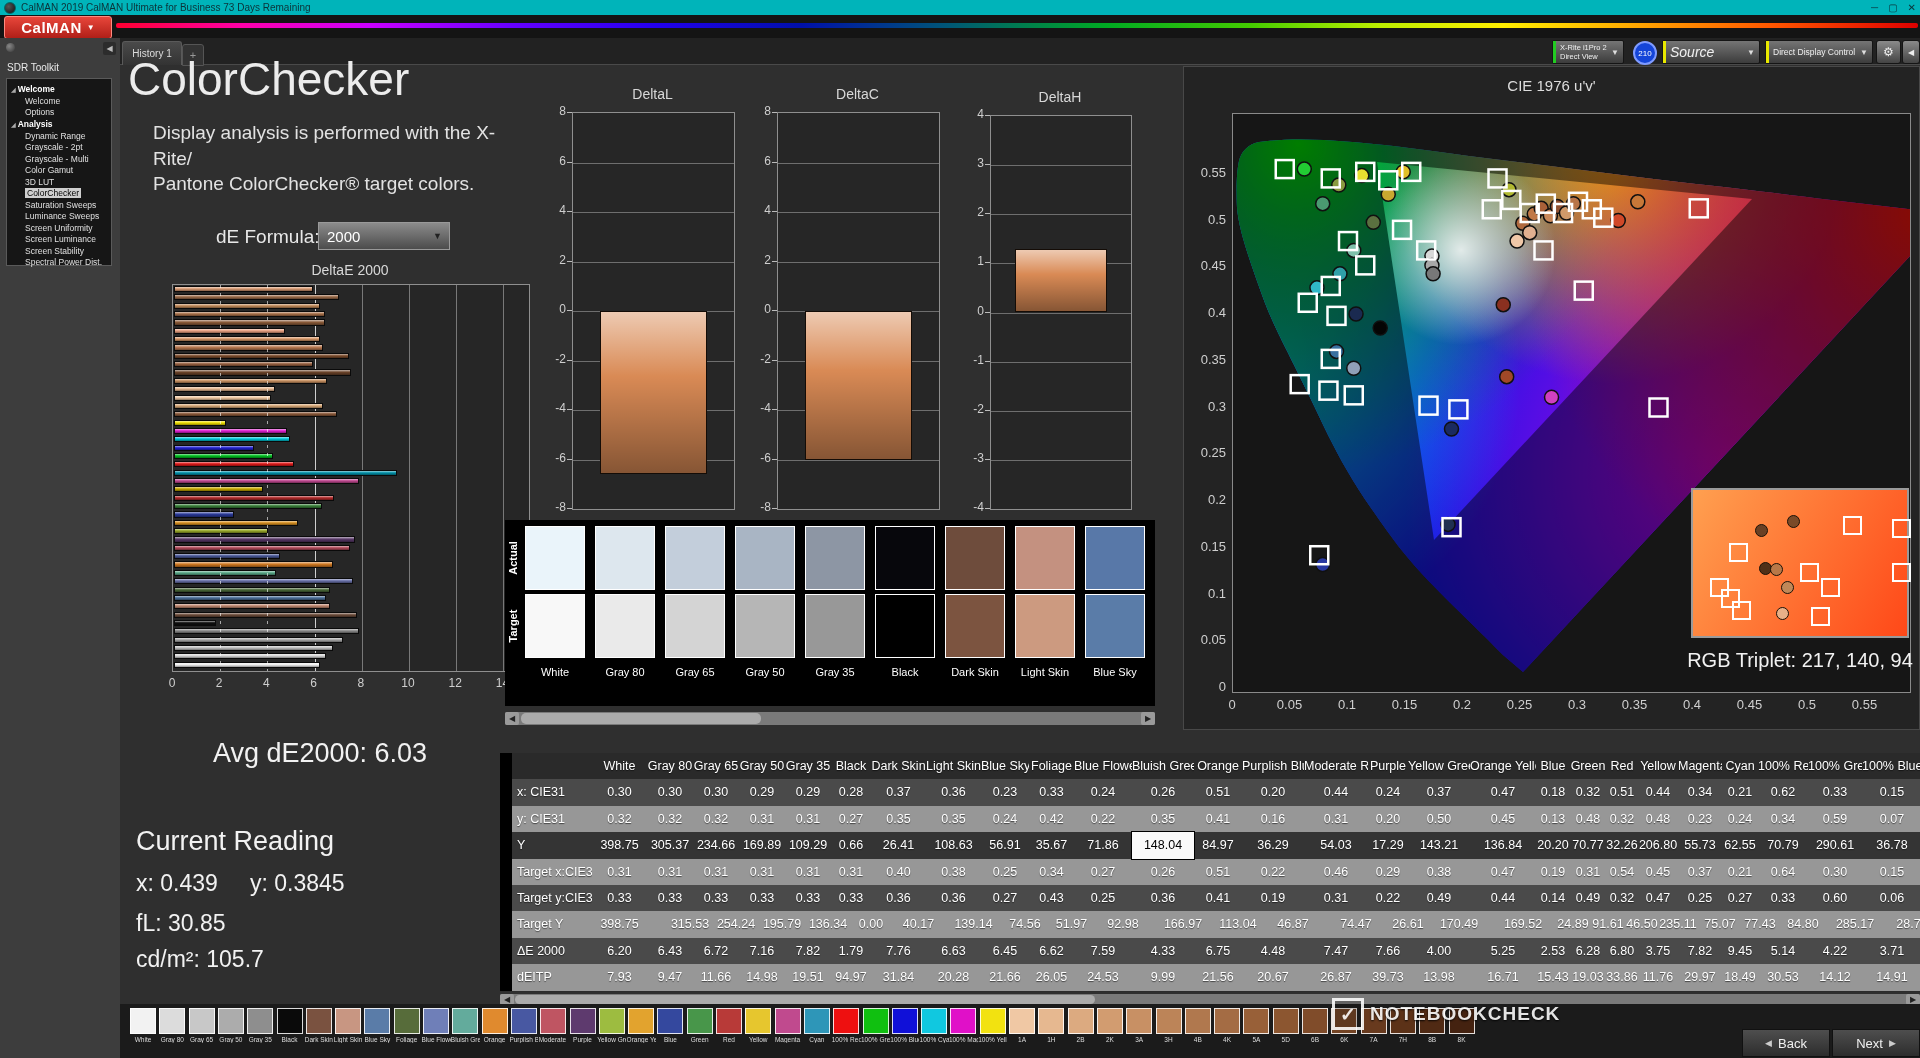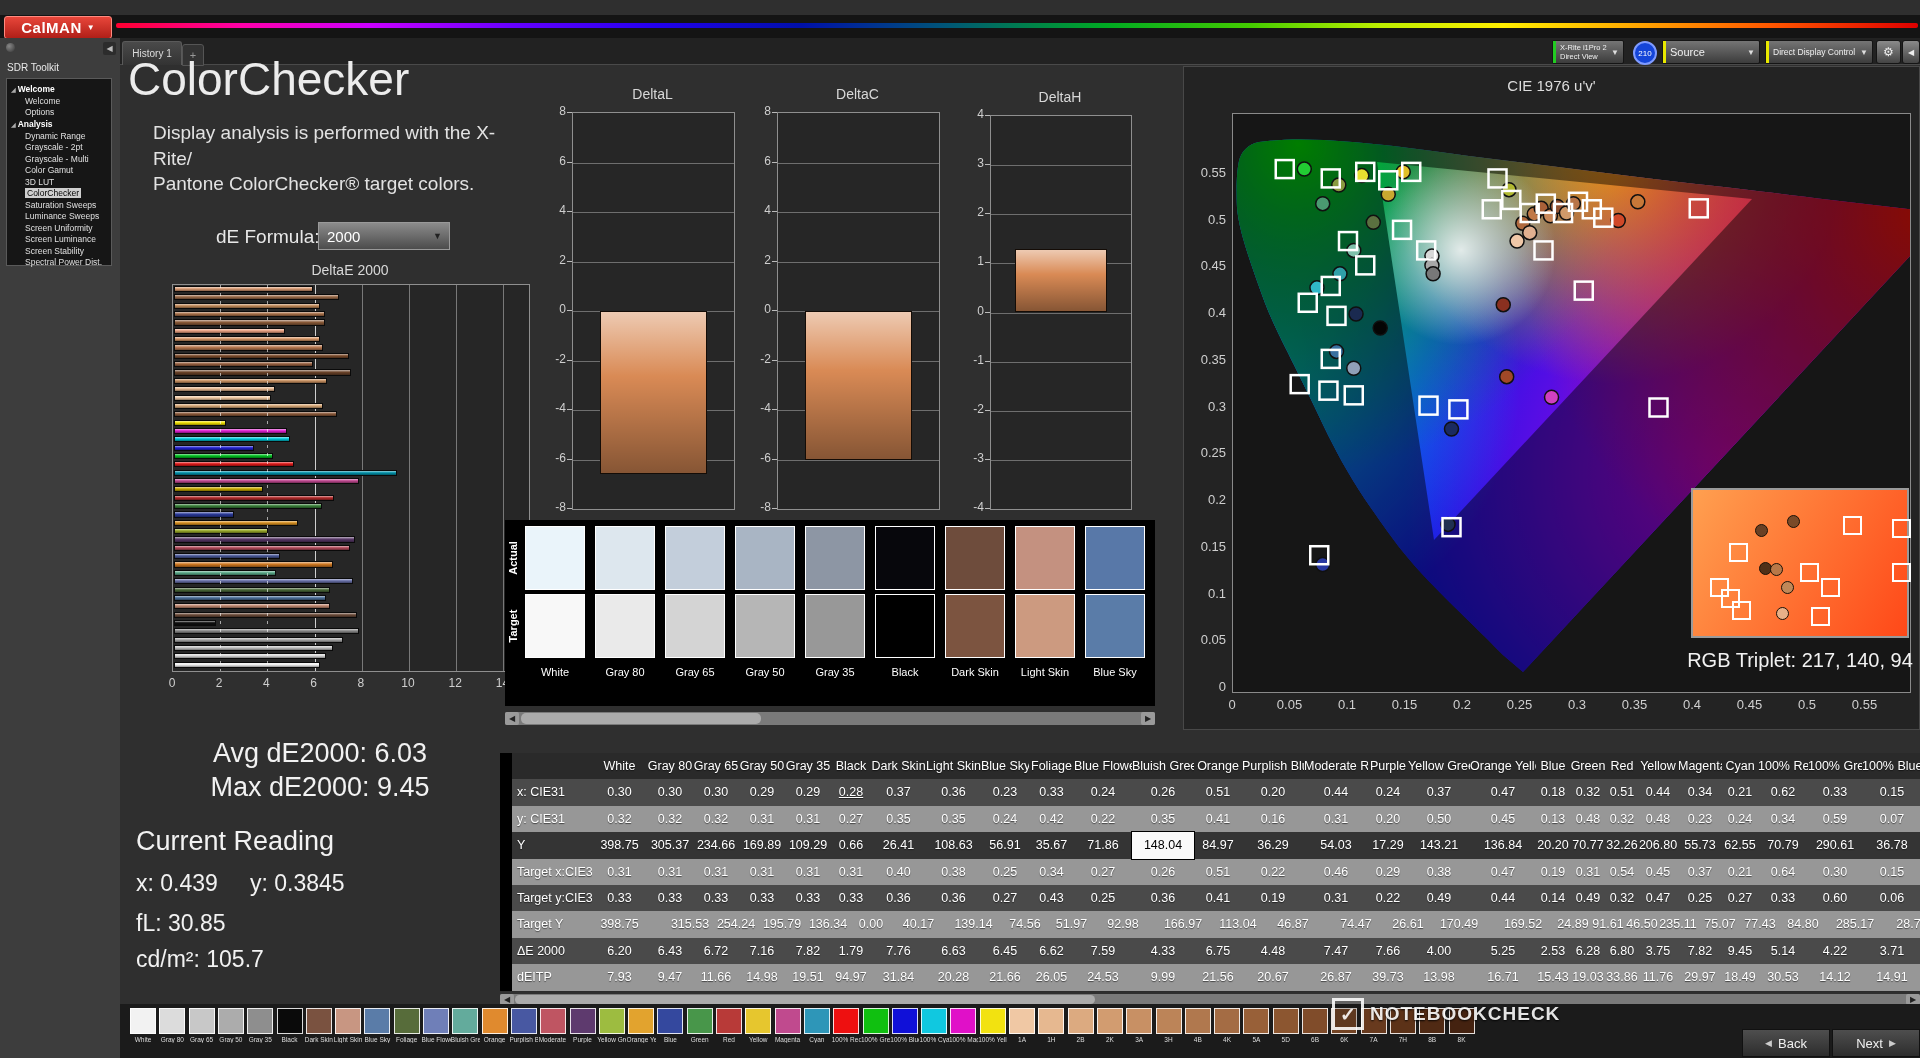--- a/index.html
+++ b/index.html
@@ -109,20 +109,29 @@
   #watermark .wtext{font-size:19px;font-weight:bold;color:#fff;letter-spacing:1px;text-shadow:0 1px 2px #000;}
   .navbtn{position:absolute;top:25px;width:86px;height:26px;background:linear-gradient(180deg,#4e4e4e,#2d2d2d);
       border:1px solid #111;color:#f0f0f0;font-size:13px;display:flex;align-items:center;justify-content:center;gap:6px;}
   .navbtn .nvarrow{font-size:9px;color:#ccc;}
 </style>
 </head>
 <body>
 
 <div id="app">
 
+  <div id="titlebar" class="abs">
+    <span class="appicon"></span>
+    <span class="ttext">CalMAN 2019 CalMAN Ultimate for Business 73 Days Remaining</span>
+    <span id="winbtns">
+      <span>─</span>
+      <span>▢</span>
+      <span>✕</span>
+    </span>
+  </div>
 
   <div id="logorow" class="abs">
     <div id="logobox">
       <span class="logotext">CalMAN</span>
       <span class="caret">▼</span>
     </div>
     <div id="spectrum"></div>
   </div>
 
   <div id="tabrow" class="abs">
@@ -132,21 +141,21 @@
     <div class="devbox" style="left:1552px;width:70px;">
       <span class="devbar" id="meterbar" style="background: rgb(34, 204, 34);"></span>
       <span style="font-size:7.5px;line-height:1.2;">
         <span>X-Rite i1Pro 2</span><br><span>Direct View</span>
       </span>
       <span class="dcaret">▼</span>
     </div>
     <div class="badge" style="left:1633px;">210</div>
     <div class="devbox" style="left:1662px;width:96px;">
       <span class="devbar" id="sourcebar" style="background: rgb(232, 232, 0);"></span>
-      <span style="font-size:11px;">Source</span>
+      <span style="font-size:14px;font-style:italic;">Source</span>
       <span class="dcaret">▼</span>
     </div>
     <div class="devbox" style="left:1765px;width:106px;">
       <span class="devbar" id="ddcbar" style="background: rgb(232, 232, 0);"></span>
       <span style="font-size:8.5px;">Direct Display Control</span>
       <span class="dcaret">▼</span>
     </div>
     <div class="sqbtn" style="left:1876px;">
       <span>⚙</span>
     </div>
@@ -342,21 +351,20 @@
       <div class="tickL" style="left: 985px; top: 360.625px;"></div>
       <div class="ax-lab" style="left: 956px; top: 401.75px; width: 28px; text-align: right;">-2</div>
       <div class="tickL" style="left: 985px; top: 409.75px;"></div>
       <div class="ax-lab" style="left: 956px; top: 450.875px; width: 28px; text-align: right;">-3</div>
       <div class="tickL" style="left: 985px; top: 458.875px;"></div>
       <div class="ax-lab" style="left: 956px; top: 500px; width: 28px; text-align: right;">-4</div>
       <div class="tickL" style="left: 985px; top: 508px;"></div>
     </div>
 
   <div class="bigstat" style="left:130px;top:738px;width:380px;text-align:center;">Avg dE2000: 6.03</div>
-  <div class="bigstat" style="left:130px;top:772px;width:380px;text-align:center;">Max dE2000: 9.45</div>
   <div class="bigstat" style="left:136px;top:826px;">Current Reading</div>
   <div class="midstat" style="left:136px;top:870px;">x: 0.439</div>
   <div class="midstat" style="left:250px;top:870px;">y: 0.3845</div>
   <div class="midstat" style="left:136px;top:910px;">fL: 30.85</div>
   <div class="midstat" style="left:136px;top:946px;">cd/m²: 105.7</div>
 
   <div id="swpanel" class="abs">
       <div class="swrowlab" style="top: 6px; height: 64px;">
         <span>Actual</span>
       </div>
@@ -597,21 +605,21 @@
         <div class="cell" style="width: 60px;">100% Blue</div>
       </div>
       <div class="trow" style="background: rgb(74, 74, 74);">
         <div class="gutter"></div>
         <div class="cell lab" style="width: 80px;">x: CIE31</div>
         <div class="cell" style="width: 55px;">0.30</div>
         <div class="cell" style="width: 46px;">0.30</div>
         <div class="cell" style="width: 46px;">0.30</div>
         <div class="cell" style="width: 46px;">0.29</div>
         <div class="cell" style="width: 46px;">0.29</div>
-        <div class="cell" style="width: 40px; text-decoration: underline;">0.28</div>
+        <div class="cell" style="width: 40px;">0.28</div>
         <div class="cell" style="width: 55px;">0.37</div>
         <div class="cell" style="width: 55px;">0.36</div>
         <div class="cell" style="width: 48px;">0.23</div>
         <div class="cell" style="width: 45px;">0.33</div>
         <div class="cell" style="width: 58px;">0.24</div>
         <div class="cell" style="width: 62px;">0.26</div>
         <div class="cell" style="width: 48px;">0.51</div>
         <div class="cell" style="width: 62px;">0.20</div>
         <div class="cell" style="width: 64px;">0.44</div>
         <div class="cell" style="width: 40px;">0.24</div>

